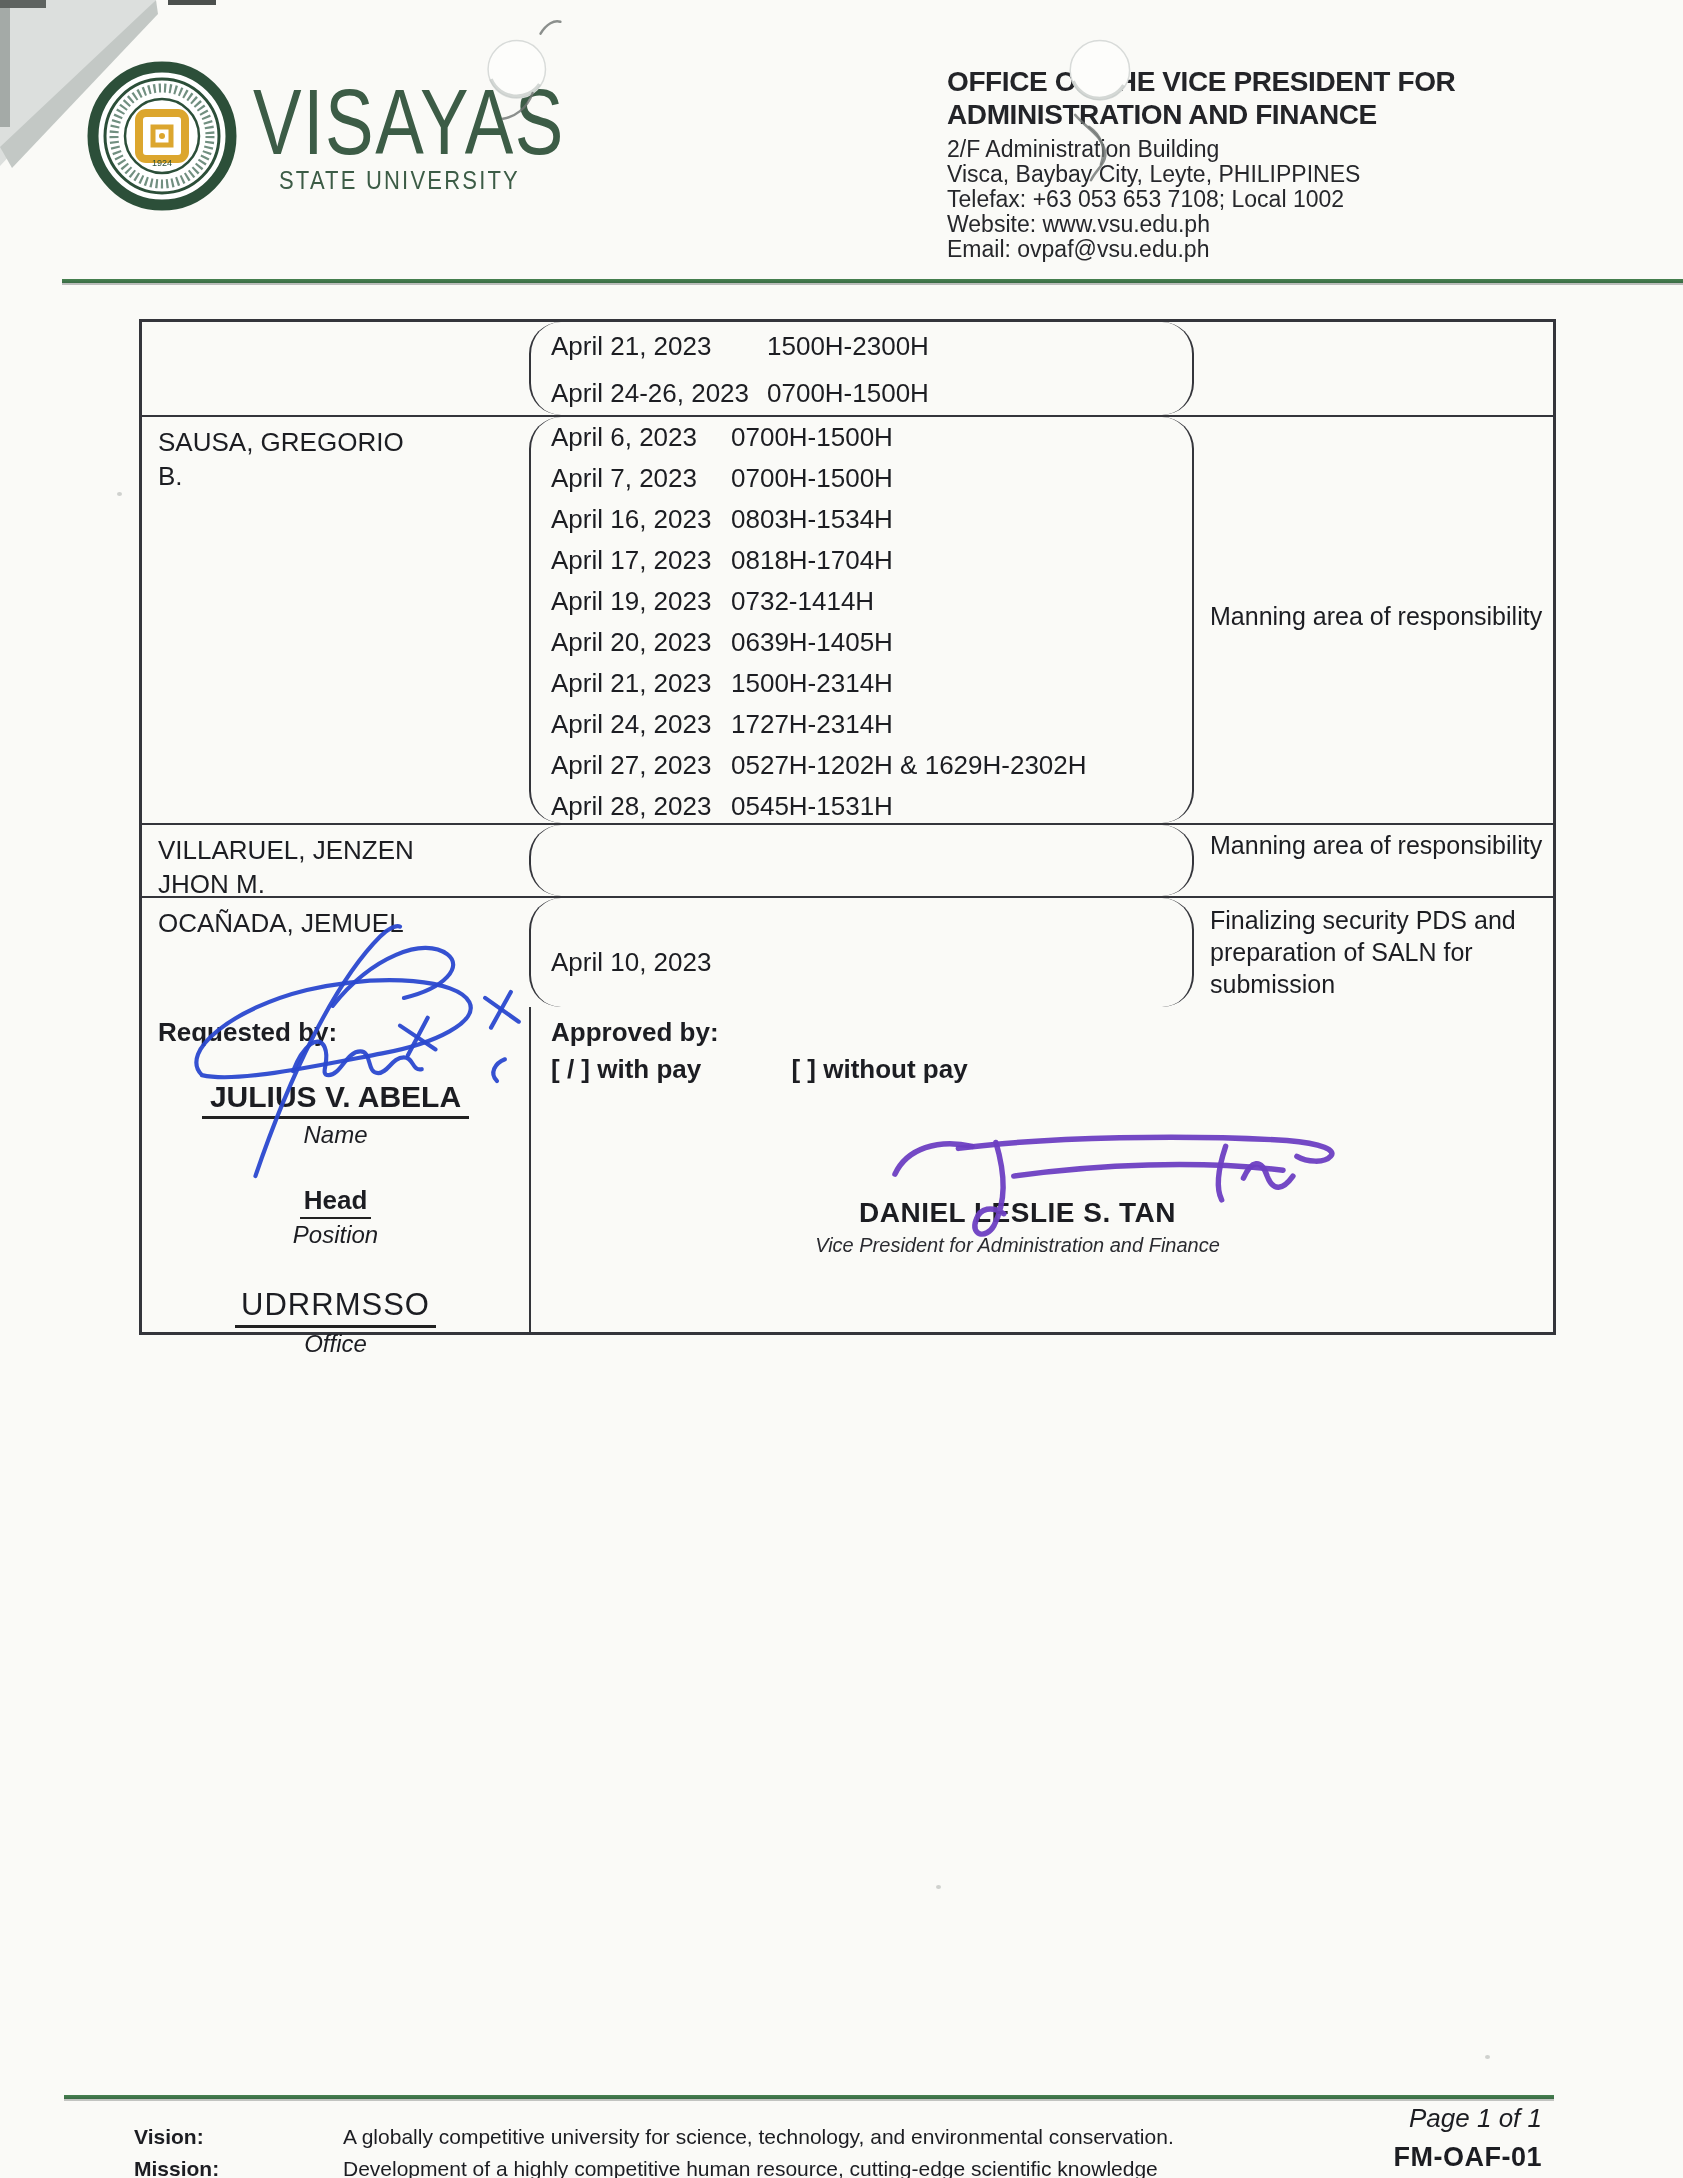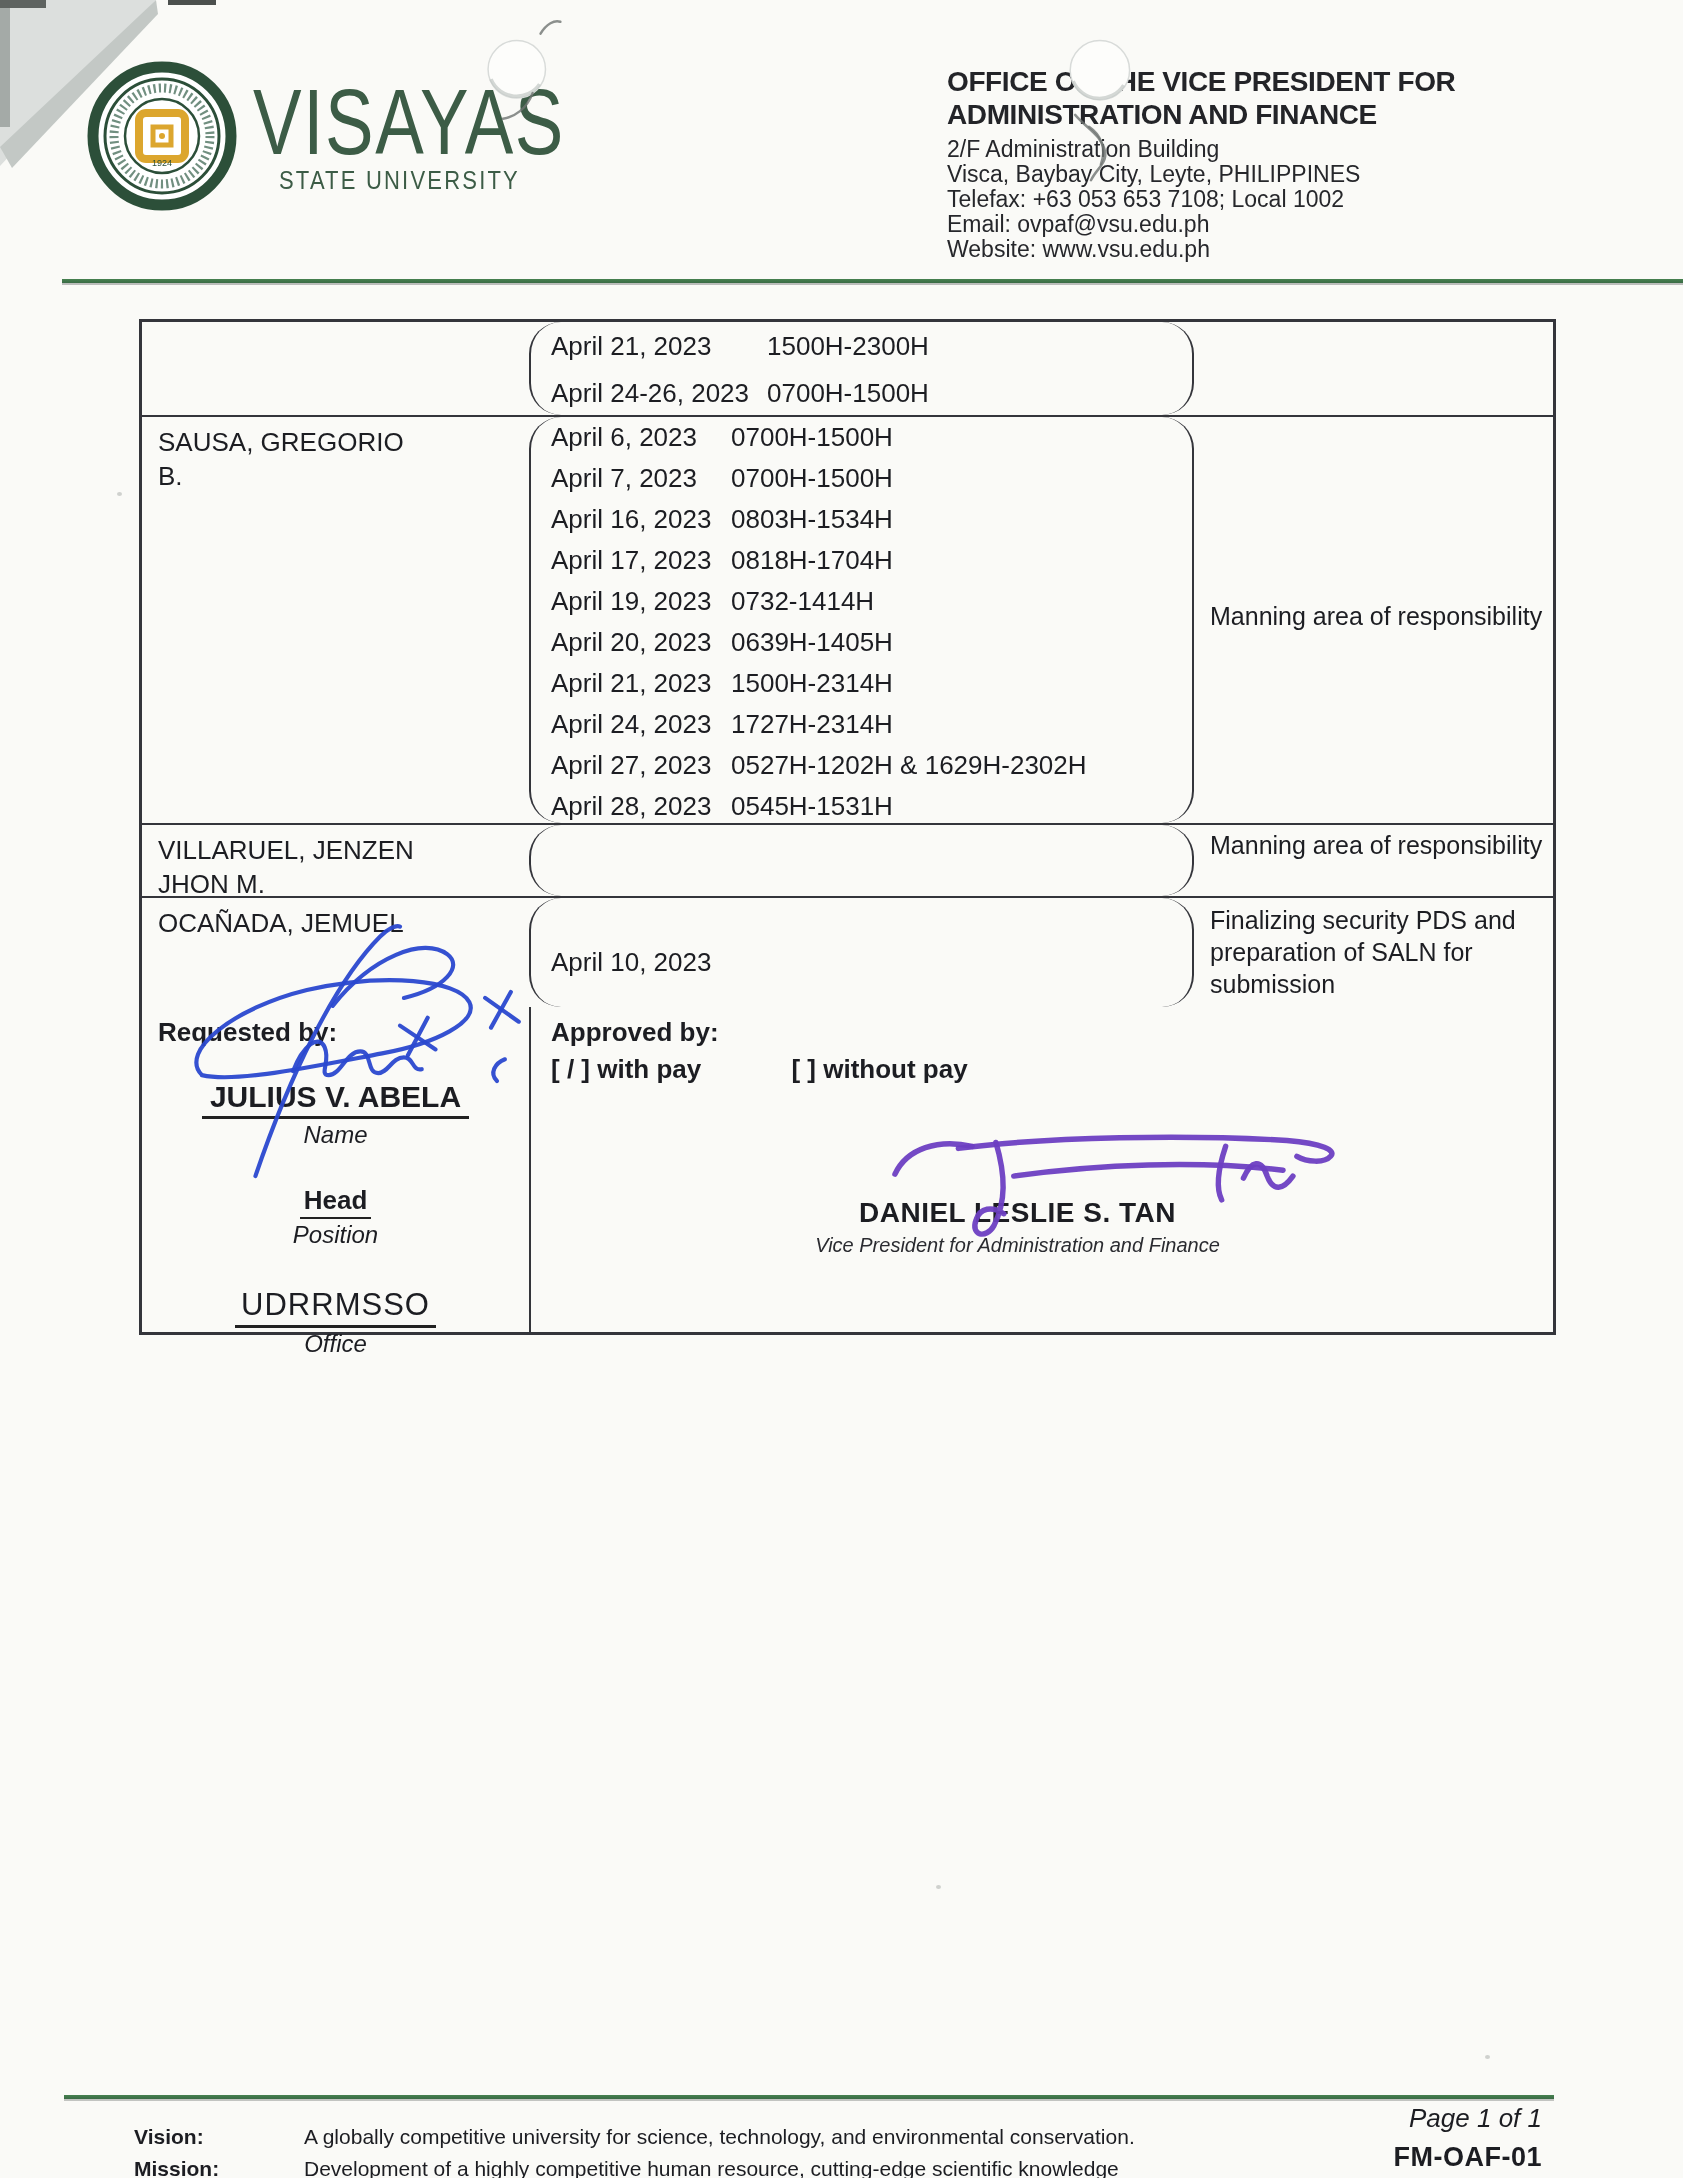--- a/index.html
+++ b/index.html
@@ -87,21 +87,21 @@
   .ink-overlay{position:absolute;left:0;top:0;width:1683px;height:2178px;pointer-events:none;}
   .ink-blue{stroke:var(--ink-blue);fill:none;stroke-width:4.2;stroke-linecap:round;opacity:.95;}
   .ink-violet{stroke:var(--ink-violet);fill:none;stroke-width:5.5;stroke-linecap:round;opacity:.95;}
   .crinkle{stroke:#6f7472;fill:none;stroke-width:2.5;stroke-linecap:round;opacity:.8;}
 
   
   .footer-rule{position:absolute;left:64px;top:2095px;width:1490px;height:4px;
     background:linear-gradient(var(--rule-green),#3a6b45);
     box-shadow:0 2px 0 rgba(110,116,112,.4);}
   .footer-left{position:absolute;left:134px;top:2121px;font-size:21px;line-height:32px;}
-  .footer-row{display:flex;}
+  .footer-row{display:flex;gap:39px;}
   .footer-label{font-weight:bold;flex:0 0 170px;}
   .footer-right{position:absolute;right:141px;top:2103px;text-align:right;}
   .page-label{font-style:italic;font-size:26px;}
   .form-code{font-weight:bold;font-size:27px;margin-top:8px;letter-spacing:0.5px;text-align:right;}
   .form-version{font-size:21px;margin-top:4px;color:#3a3b40;}
 </style>
 </head>
 <body>
 
 <div class="page">
@@ -130,22 +130,22 @@
 
   <div class="office-block">
     <div class="office-title">
       <div>OFFICE OF THE VICE PRESIDENT FOR</div>
       <div>ADMINISTRATION AND FINANCE</div>
     </div>
     <div class="office-addr">
       <div>2/F Administration Building</div>
       <div>Visca, Baybay City, Leyte, PHILIPPINES</div>
       <div>Telefax: +63 053 653 7108; Local 1002</div>
+      <div>Website: www.vsu.edu.ph</div>
       <div>Email: ovpaf@vsu.edu.ph</div>
-      <div>Website: www.vsu.edu.ph</div>
     </div>
   </div>
 
   <div class="green-rule"></div>
 
   <div class="duty-table">
     <div id="rows-mount" style="display:contents">
   <div class="t-row r0">
     <div class="t-name">
       <span class="name-text"></span>

